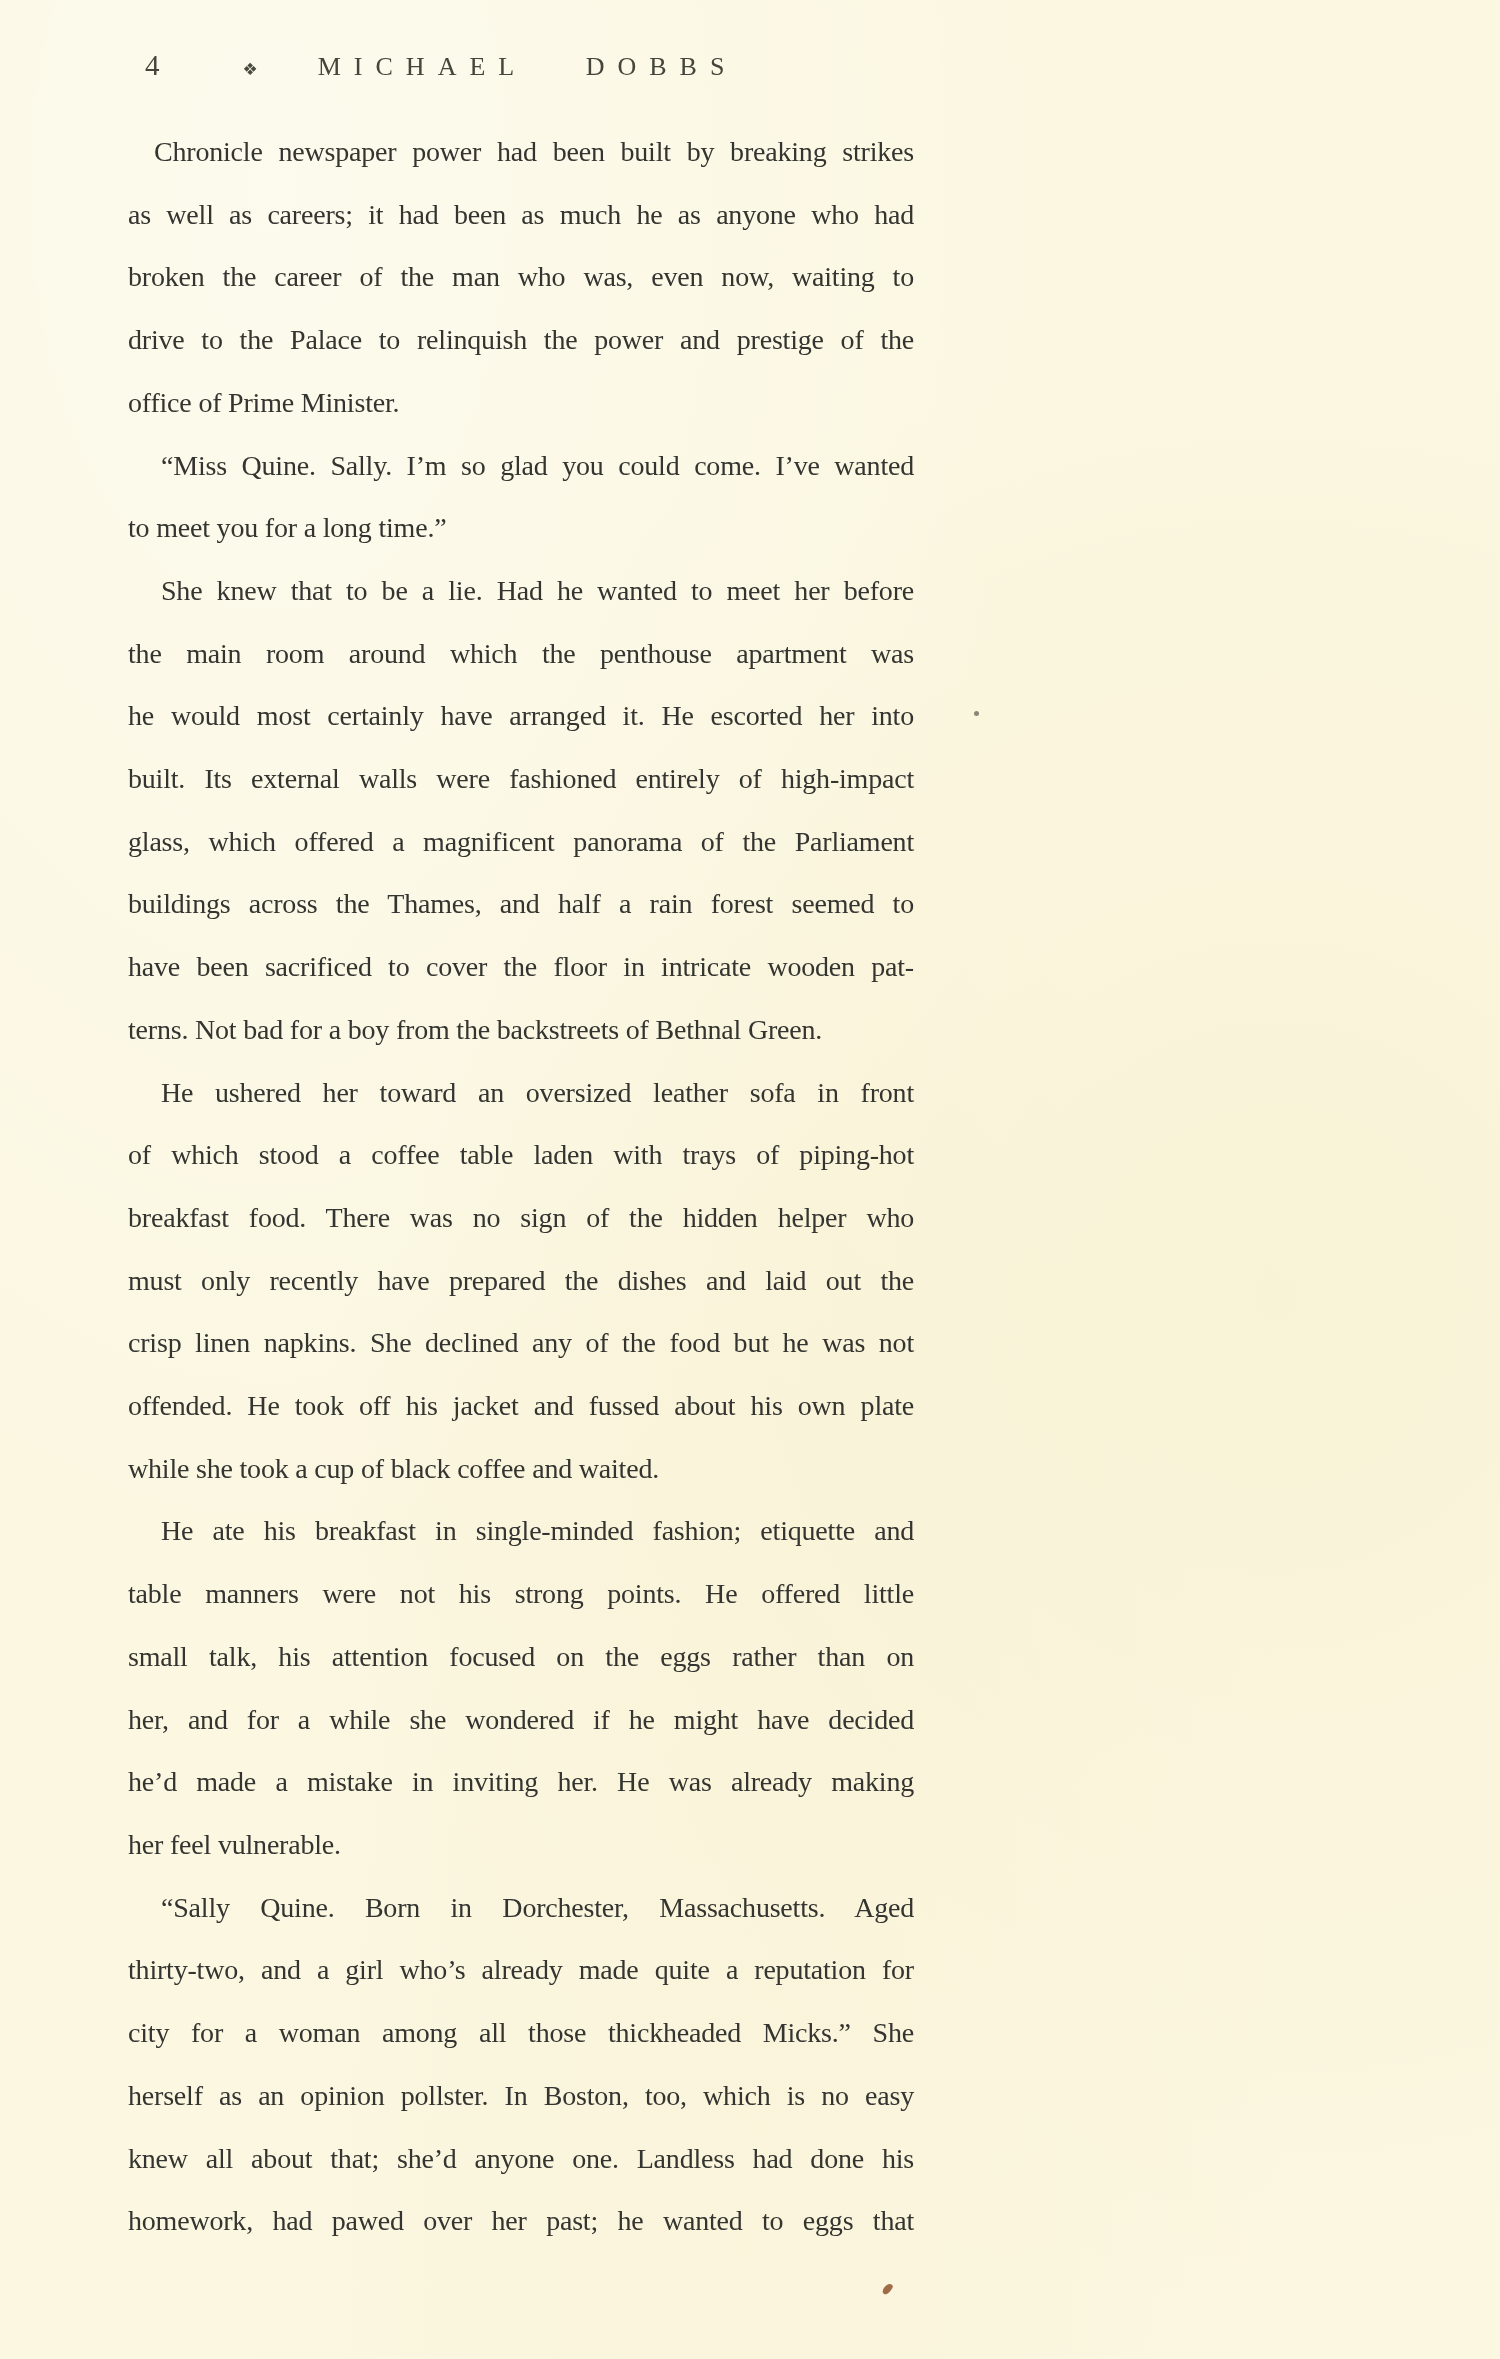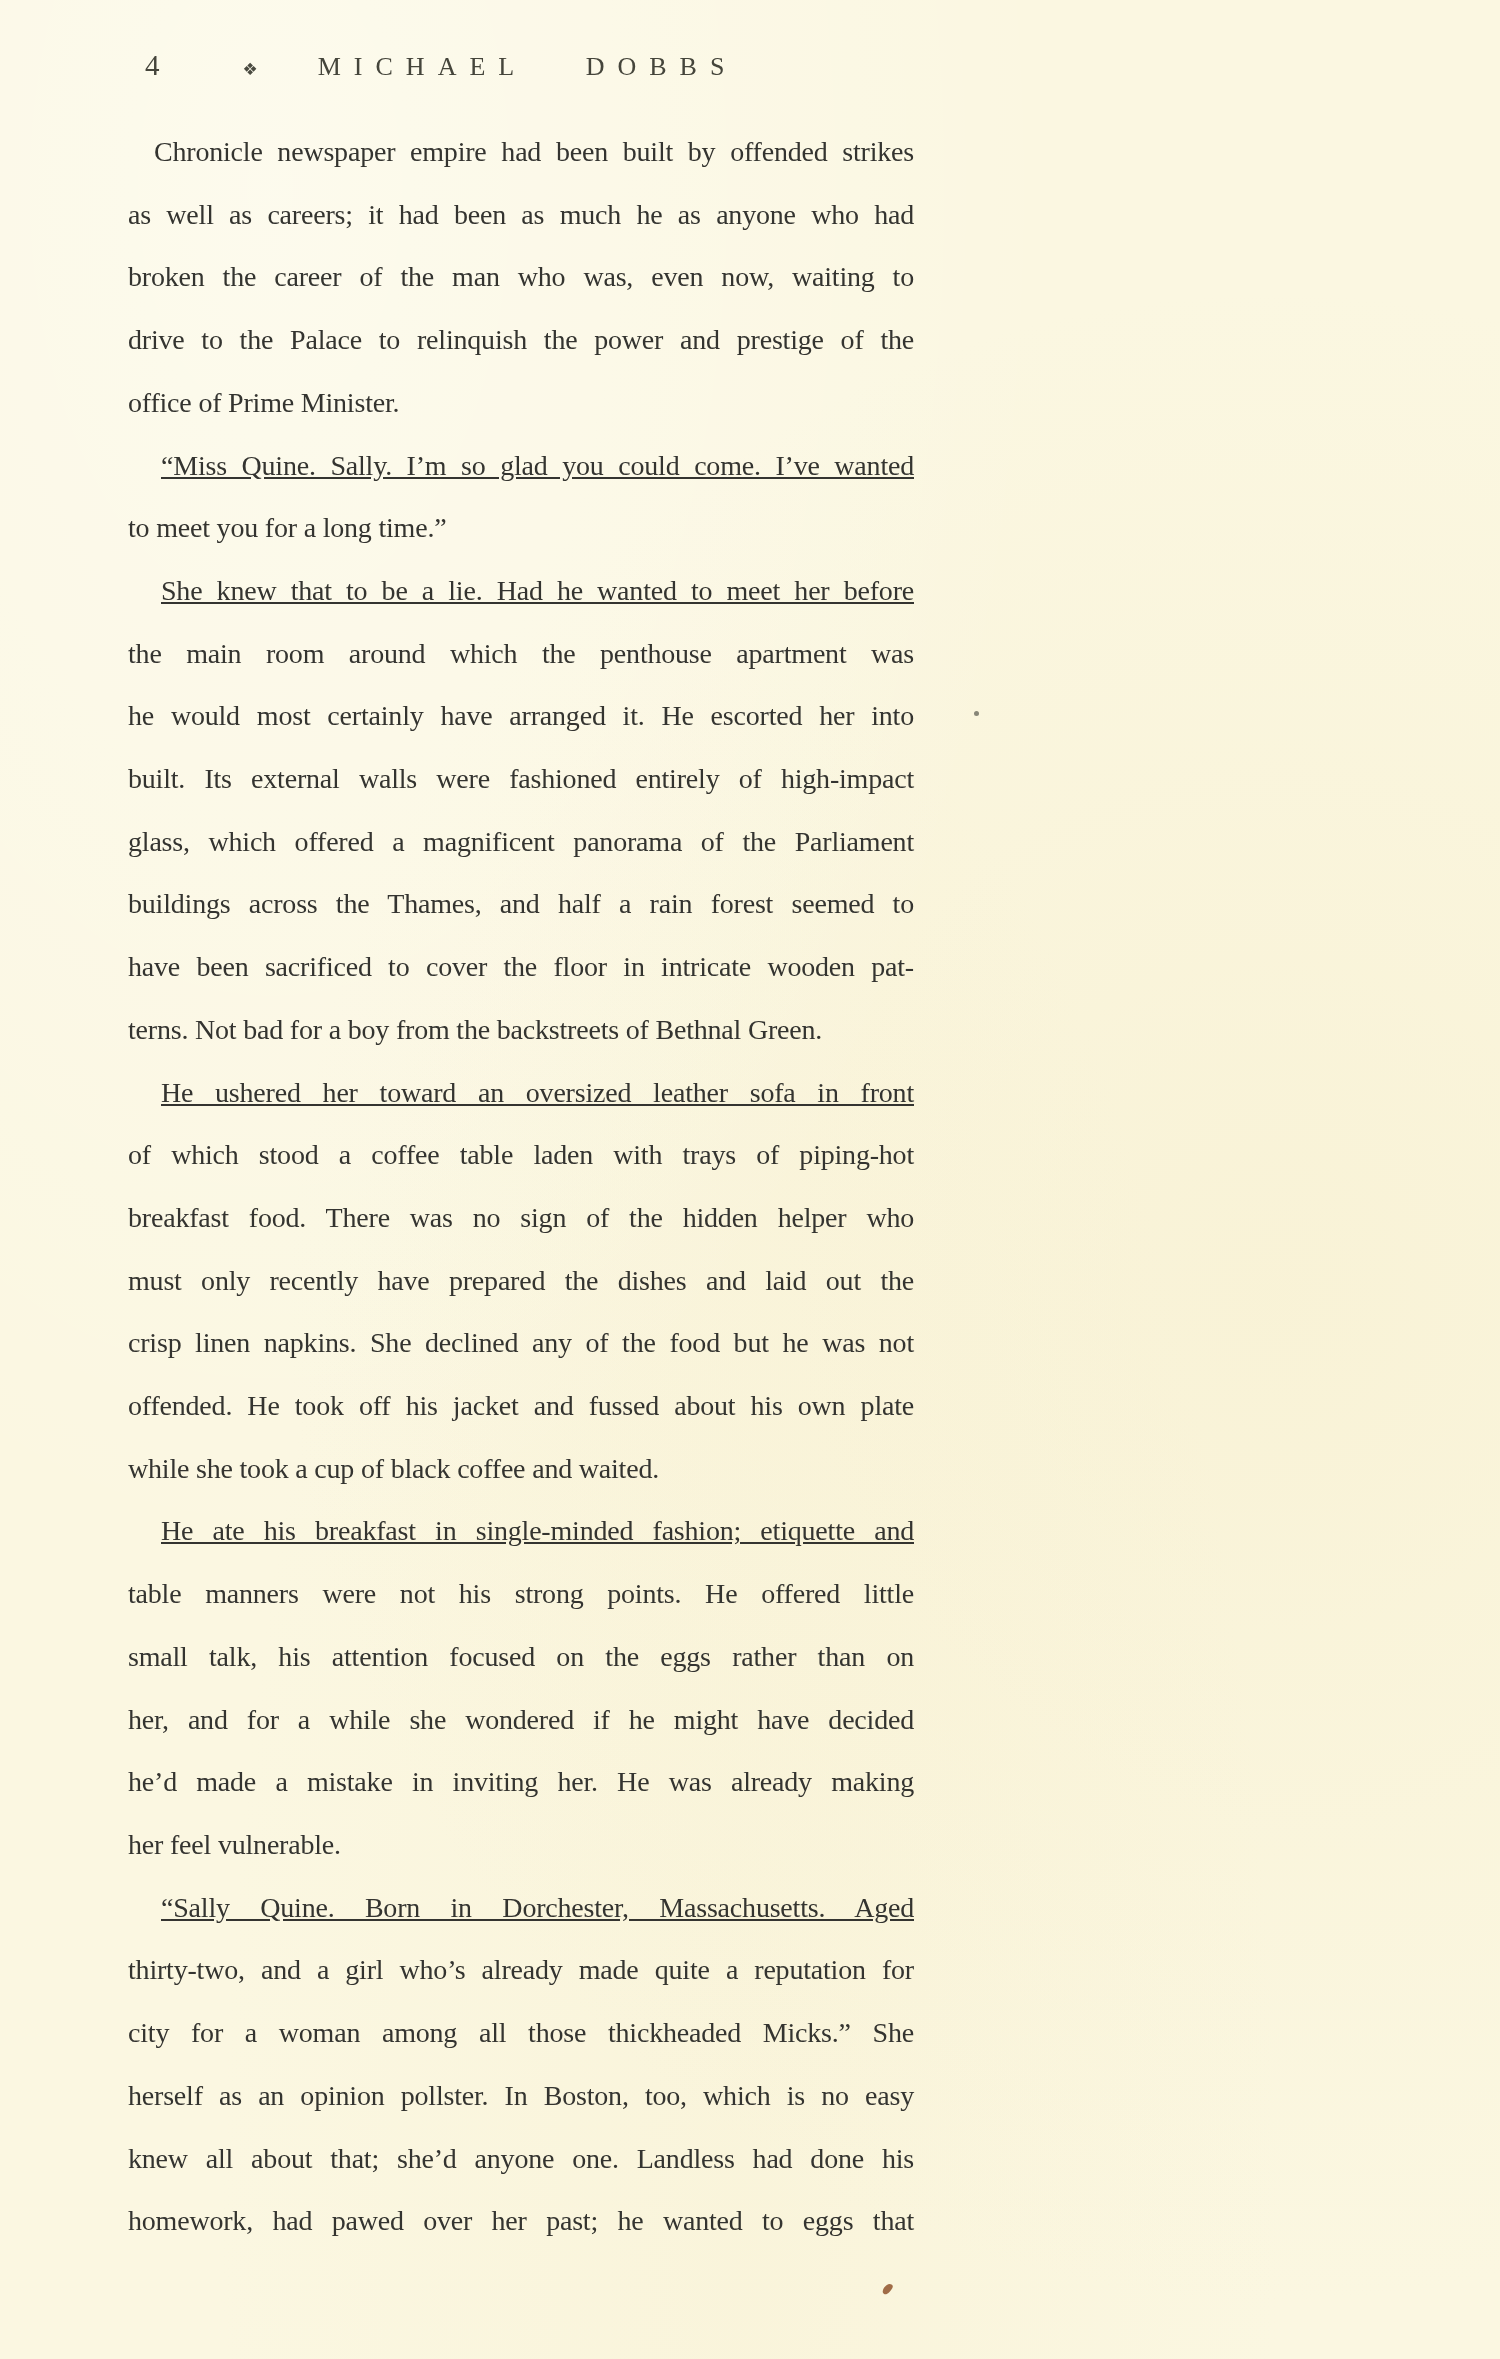--- a/index.html
+++ b/index.html
@@ -21,42 +21,42 @@
   .orn{font-size:17px;margin-left:83px;color:#4a4a40;}
   .author{font-size:26px;margin-left:60px;letter-spacing:13px;word-spacing:40px;}
   .text{
     position:absolute;left:128px;top:121px;width:786px;
     font-size:28px;line-height:62.7px;letter-spacing:-0.2px;
     color:#343430;
   }
   .text p{margin:0;padding:0;}
   .ln{text-align:justify;text-align-last:justify;text-justify:inter-word;}
   .ln.last{text-align-last:left;}
-  .ln.ind{padding-left:33px;text-decoration:underline;}
+  .ln.ind{padding-left:33px;}
   .it{margin-left:26px;}
   .speck-a{position:absolute;left:884px;top:2283px;width:7px;height:12px;
     background:#8a4a22;border-radius:60% 40% 50% 50%;transform:rotate(38deg);opacity:.8;}
   .speck-b{position:absolute;left:974px;top:711px;width:5px;height:5px;
     background:#4a4a40;border-radius:50%;opacity:.65;}
 </style>
 </head>
 <body>
 
 <div class="page">
 
   <header class="runhead">
     <span class="pagenum">4</span>
     <span class="orn">❖</span>
     <span class="author">MICHAEL DOBBS</span>
   </header>
 
   <main class="text">
 
     <p>
-      <span class="ln" style="display: block;"><span class="it">Chronicle</span><span> newspaper empire had been built by offended strikes</span></span>
+      <span class="ln" style="display: block;"><span class="it">Chronicle</span><span> newspaper power had been built by breaking strikes</span></span>
       <span class="ln" style="display:block">as well as careers; it had been as much he as anyone who had</span>
       <span class="ln" style="display:block">broken the career of the man who was, even now, waiting to</span>
       <span class="ln" style="display:block">drive to the Palace to relinquish the power and prestige of the</span>
       <span class="ln last" style="display:block">office of Prime Minister.</span>
     </p>
 
     <p>
       <span class="ln ind" style="display:block">“Miss Quine. Sally. I’m so glad you could come. I’ve wanted</span>
       <span class="ln last" style="display:block">to meet you for a long time.”</span>
     </p>

